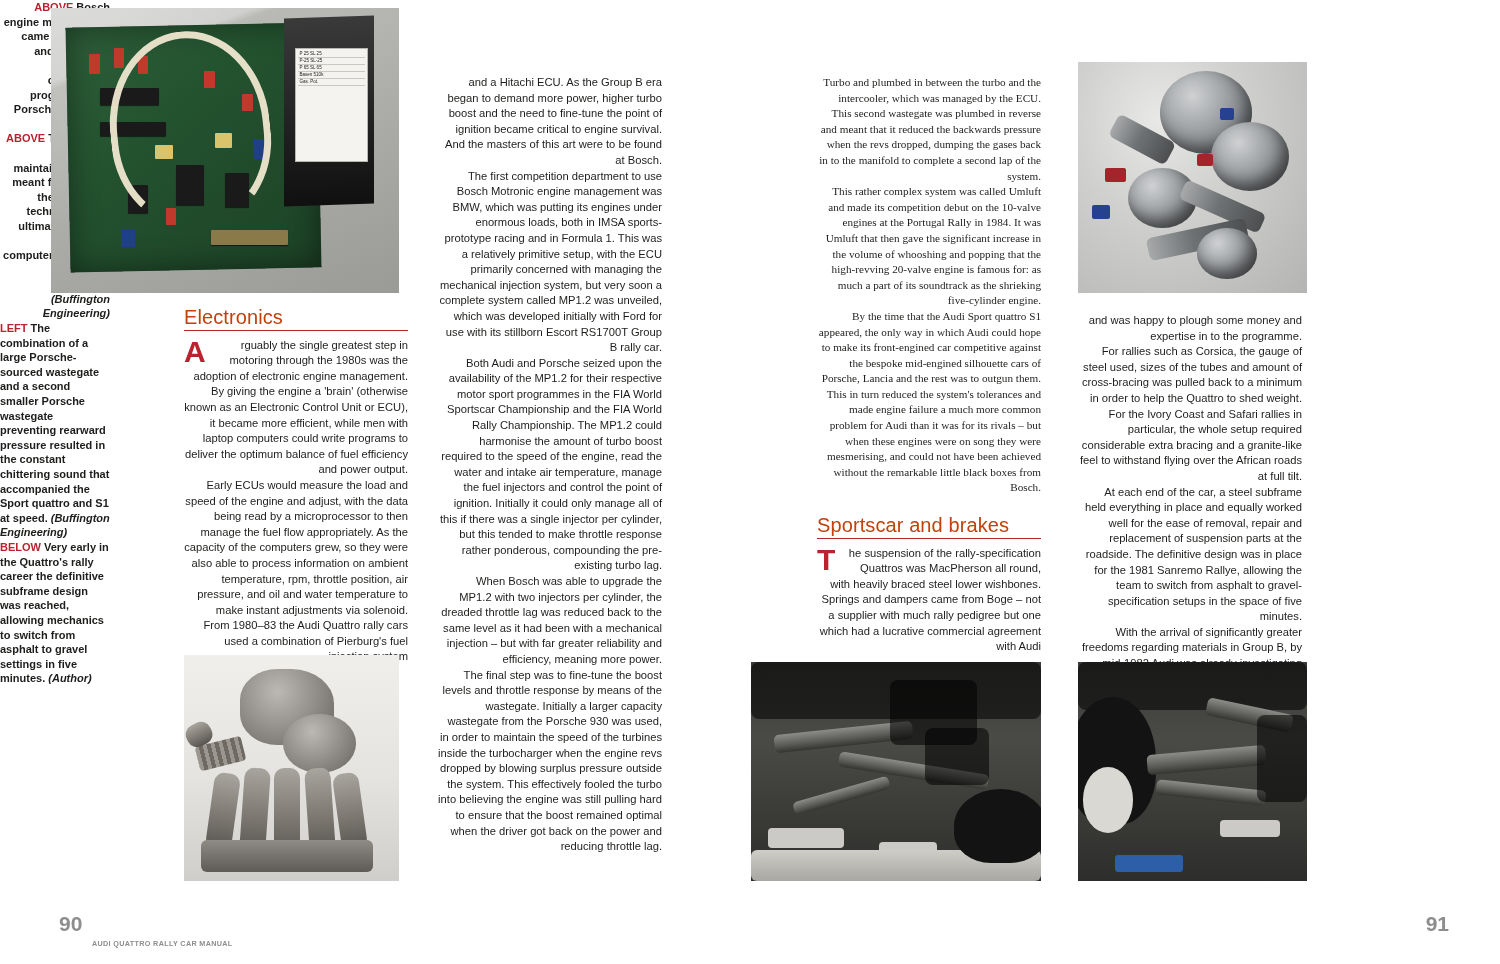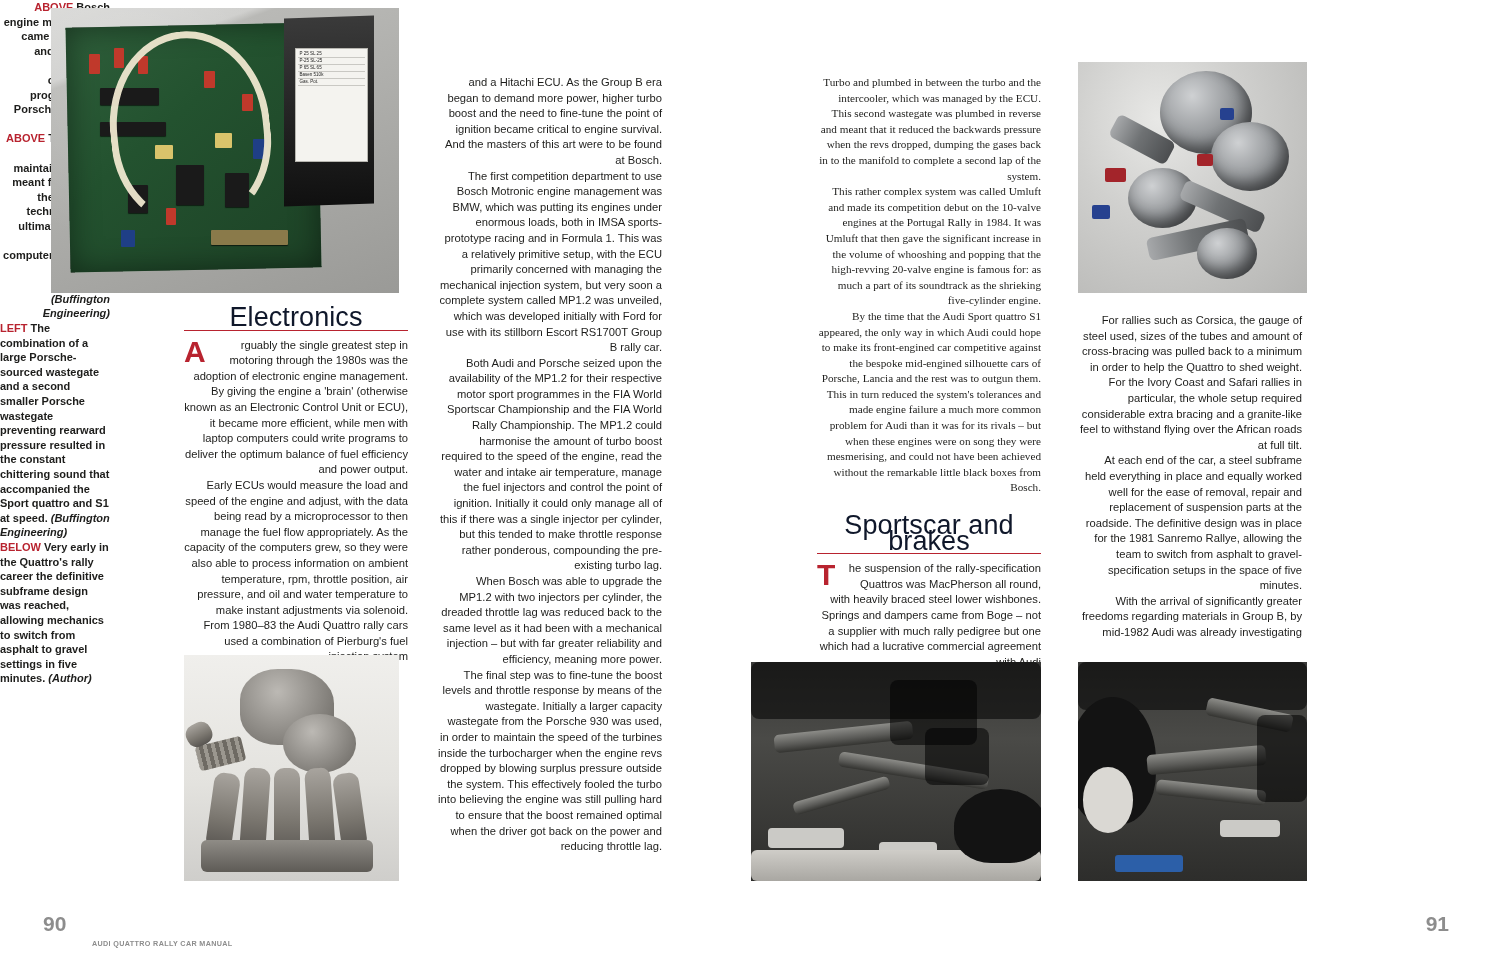--- a/index.html
+++ b/index.html
@@ -30,26 +30,25 @@
     font-size: 11px;
     line-height: 14.6px;
     font-weight: bold;
     color: #1d1d1b;
   }
   .caption .lbl { color: #b8232f; }
   .caption .ital { font-weight: bold; font-style: italic; }
   .caption.right { text-align: right; }
 
   h2.section {
-    font-size: 27px;
+    font-size: 20px;
     font-weight: normal;
-    color: #0f172a;
+    color: #c2410c;
     margin: 0 0 4px 0;
     letter-spacing: 0.1px;
-    text-align: center;
   }
   .rule {
     height: 1px;
     background: #b8232f;
     margin-bottom: 7px;
   }
   .dropcap {
     float: left;
     font-size: 30px;
     line-height: 25px;
@@ -254,21 +253,21 @@
   </div>
 
   <div class="body-col" style="position:absolute; left:438px; top:75px; width:224px;">
     <p>and a Hitachi ECU. As the Group B era began to demand more power, higher turbo boost and the need to fine-tune the point of ignition became critical to engine survival. And the masters of this art were to be found at Bosch.</p>
     <p class="indent">The first competition department to use Bosch Motronic engine management was BMW, which was putting its engines under enormous loads, both in IMSA sports-prototype racing and in Formula 1. This was a relatively primitive setup, with the ECU primarily concerned with managing the mechanical injection system, but very soon a complete system called MP1.2 was unveiled, which was developed initially with Ford for use with its stillborn Escort RS1700T Group B rally car.</p>
     <p class="indent">Both Audi and Porsche seized upon the availability of the MP1.2 for their respective motor sport programmes in the FIA World Sportscar Championship and the FIA World Rally Championship. The MP1.2 could harmonise the amount of turbo boost required to the speed of the engine, read the water and intake air temperature, manage the fuel injectors and control the point of ignition. Initially it could only manage all of this if there was a single injector per cylinder, but this tended to make throttle response rather ponderous, compounding the pre-existing turbo lag.</p>
     <p class="indent">When Bosch was able to upgrade the MP1.2 with two injectors per cylinder, the dreaded throttle lag was reduced back to the same level as it had been with a mechanical injection – but with far greater reliability and efficiency, meaning more power.</p>
     <p class="indent">The final step was to fine-tune the boost levels and throttle response by means of the wastegate. Initially a larger capacity wastegate from the Porsche 930 was used, in order to maintain the speed of the turbines inside the turbocharger when the engine revs dropped by blowing surplus pressure outside the system. This effectively fooled the turbo into believing the engine was still pulling hard to ensure that the boost remained optimal when the driver got back on the power and reducing throttle lag.</p>
   </div>
 
-  <div class="folio-num" style="left:43px; top:912px;">90</div>
+  <div class="folio-num" style="left:59px; top:912px;">90</div>
   <div class="folio-txt" style="left:51px; top:939px;margin-left:41px;">AUDI QUATTRO RALLY CAR MANUAL</div>
 
   <div class="body-col" style="position:absolute; left:817px; top:75px; width:224px;font-family:Liberation Serif, serif;">
     <p>Turbo and plumbed in between the turbo and the intercooler, which was managed by the ECU. This second wastegate was plumbed in reverse and meant that it reduced the backwards pressure when the revs dropped, dumping the gases back in to the manifold to complete a second lap of the system.</p>
     <p class="indent">This rather complex system was called Umluft and made its competition debut on the 10-valve engines at the Portugal Rally in 1984. It was Umluft that then gave the significant increase in the volume of whooshing and popping that the high-revving 20-valve engine is famous for: as much a part of its soundtrack as the shrieking five-cylinder engine.</p>
     <p class="indent">By the time that the Audi Sport quattro S1 appeared, the only way in which Audi could hope to make its front-engined car competitive against the bespoke mid-engined silhouette cars of Porsche, Lancia and the rest was to outgun them. This in turn reduced the system's tolerances and made engine failure a much more common problem for Audi than it was for its rivals – but when these engines were on song they were mesmerising, and could not have been achieved without the remarkable little black boxes from Bosch.</p>
   </div>
 
   <div class="body-col" style="position:absolute; left:817px; top:518px; width:224px;">
     <h2 class="section">Sportscar and brakes</h2>
@@ -290,20 +289,21 @@
       <div class="t-blue" style="left:62%; top:20%; width:6%; height:5%;"></div>
       <div class="t-blob" style="left:52%; top:72%; width:26%; height:22%;"></div>
     </div>
   </div>
 
   <div class="caption" style="left:1339px; top:76px; width:110px;">
     <span class="lbl">LEFT</span><span> The combination of a large Porsche-sourced wastegate and a second smaller Porsche wastegate preventing rearward pressure resulted in the constant chittering sound that accompanied the Sport quattro and S1 at speed. </span><span class="ital">(Buffington Engineering)</span>
   </div>
 
   <div class="body-col" style="position:absolute; left:1078px; top:313px; width:224px;">
+    <p>and was happy to plough some money and expertise in to the programme.</p>
     <p class="indent">For rallies such as Corsica, the gauge of steel used, sizes of the tubes and amount of cross-bracing was pulled back to a minimum in order to help the Quattro to shed weight. For the Ivory Coast and Safari rallies in particular, the whole setup required considerable extra bracing and a granite-like feel to withstand flying over the African roads at full tilt.</p>
     <p class="indent">At each end of the car, a steel subframe held everything in place and equally worked well for the ease of removal, repair and replacement of suspension parts at the roadside. The definitive design was in place for the 1981 Sanremo Rallye, allowing the team to switch from asphalt to gravel-specification setups in the space of five minutes.</p>
     <p class="indent">With the arrival of significantly greater freedoms regarding materials in Group B, by mid-1982 Audi was already investigating</p>
   </div>
 
 
   <div class="caption" style="left:1339px; top:512px; width:110px;">
     <span class="lbl">BELOW</span><span> Very early in the Quattro's rally career the definitive subframe design was reached, allowing mechanics to switch from asphalt to gravel settings in five minutes. </span><span class="ital">(Author)</span>
   </div>
 

